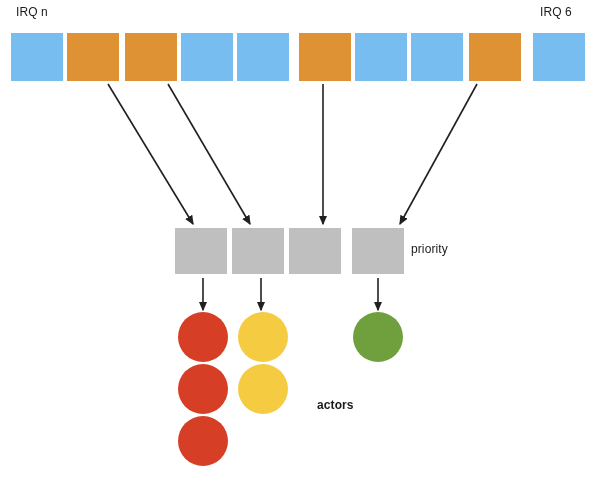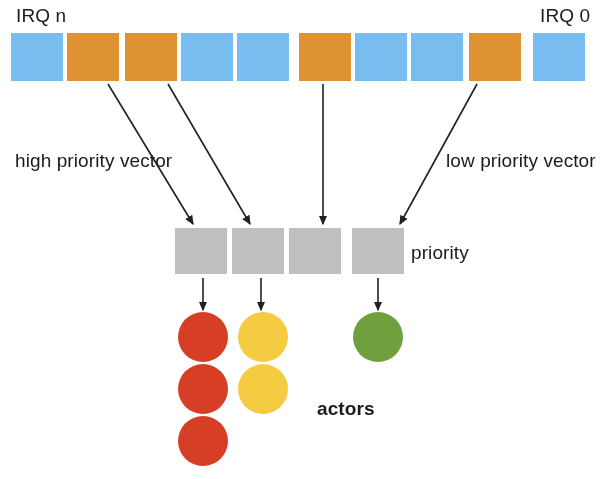--- a/index.html
+++ b/index.html
@@ -41,21 +41,21 @@
     width: 52px;
     height: 46px;
   }
   .actor-circle {
     position: absolute;
     border-radius: 50%;
   }
   .label {
     position: absolute;
     white-space: nowrap;
-    font-size: 19px;
+    font-size: 12px;
     line-height: 1;
     color: #1b1b1b;
     letter-spacing: 0.1px;
   }
   .label-irq-n { left: 16px;  top: 6px; }
   .label-irq-0 { left: 540px; top: 6px; }
   .label-high  { left: 15px;  top: 151px; }
   .label-low   { left: 446px; top: 151px; }
   .label-runq  { left: 411px; top: 243px; }
   .label-actors{ left: 317px; top: 399px; font-weight: bold; }
@@ -106,19 +106,17 @@
         <line x1="168" y1="84" x2="250" y2="224" stroke="#231f20" stroke-width="1.6" marker-end="url(#arrowhead)"></line>
         <line x1="323" y1="84" x2="323" y2="224" stroke="#231f20" stroke-width="1.6" marker-end="url(#arrowhead)"></line>
         <line x1="477" y1="84" x2="400" y2="224" stroke="#231f20" stroke-width="1.6" marker-end="url(#arrowhead)"></line>
         <line x1="203" y1="278" x2="203" y2="310" stroke="#231f20" stroke-width="1.6" marker-end="url(#arrowhead)"></line>
         <line x1="261" y1="278" x2="261" y2="310" stroke="#231f20" stroke-width="1.6" marker-end="url(#arrowhead)"></line>
         <line x1="378" y1="278" x2="378" y2="310" stroke="#231f20" stroke-width="1.6" marker-end="url(#arrowhead)"></line>
       </g>
   </svg>
 
   <div class="label label-irq-n">IRQ n</div>
-  <div class="label label-irq-0">IRQ 0</div>
-  <div class="label label-high">high priority vector</div>
-  <div class="label label-low">low priority vector</div>
+  <div class="label label-irq-0">IRQ 6</div>
   <div class="label label-runq">priority</div>
   <div class="label label-actors">actors</div>
 
 </div>
 
 </body></html>

